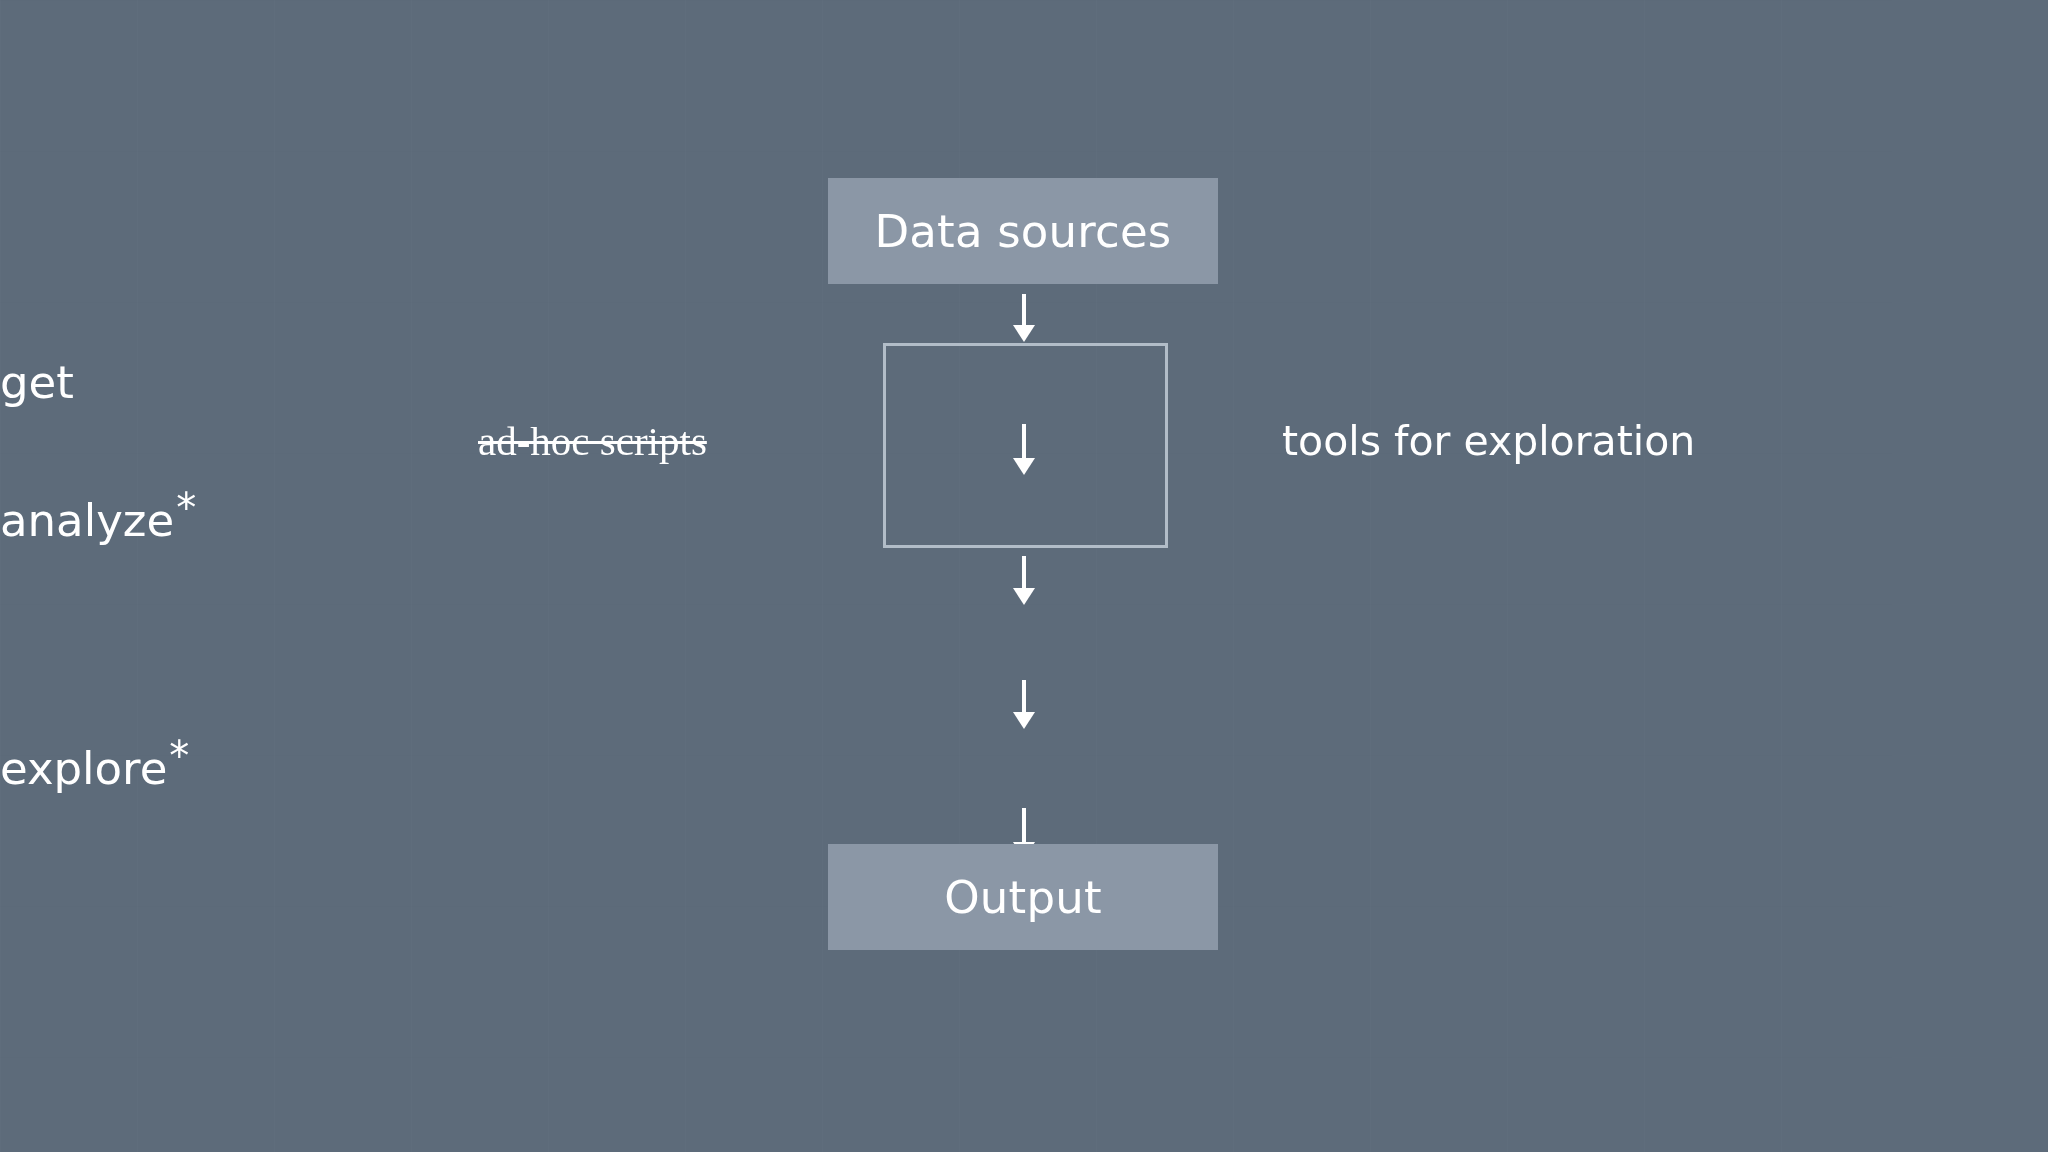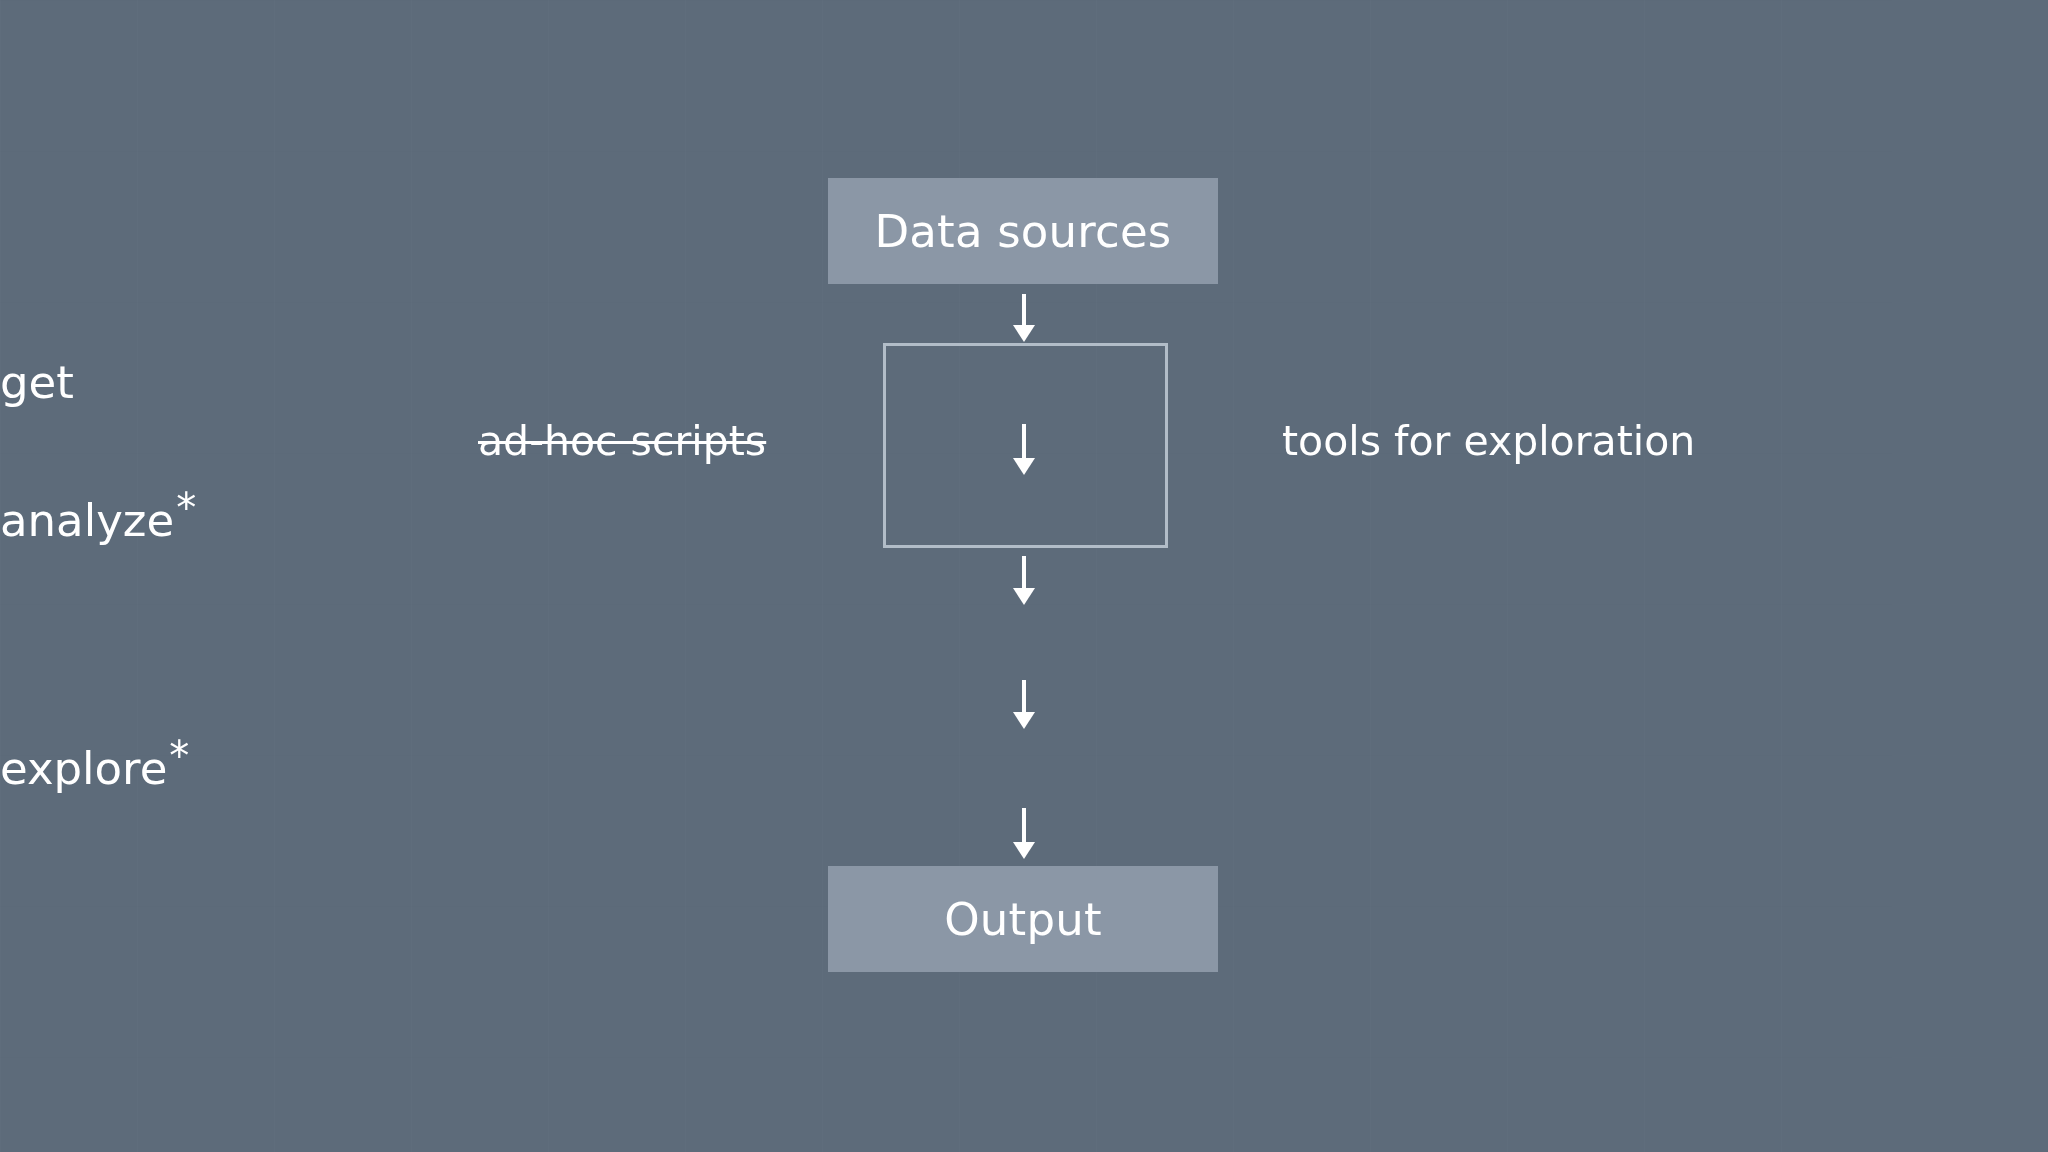--- a/index.html
+++ b/index.html
@@ -38,21 +38,21 @@
     justify-content: center;
   }
   .filled-box .box-label {
     color: #ffffff;
     font-size: 45px;
     font-weight: 400;
     letter-spacing: 0.2px;
     line-height: 1;
   }
   #box-data-sources { top: 178px; }
-  #box-output { top: 866px; }
+  #box-output { top: 844px; }
 
   #group-explore {
     position: absolute;
     left: 883px;
     top: 343px;
     width: 285px;
     height: 205px;
     border: 3px solid #b2bdc8;
     box-sizing: border-box;
   }
@@ -128,20 +128,21 @@
     font-weight: 400;
     line-height: 1;
     white-space: nowrap;
   }
   #label-ad-hoc {
     left: 478px;
     top: 421px;
     text-decoration: line-through;
     text-decoration-thickness: 3px;
     text-decoration-color: #ffffff;
+    font-family: Liberation Serif, serif;
   }
   #label-tools {
     left: 1282px;
     top: 421px;
   }
 </style>
 </head>
 <body>
 
 <div id="slide">

